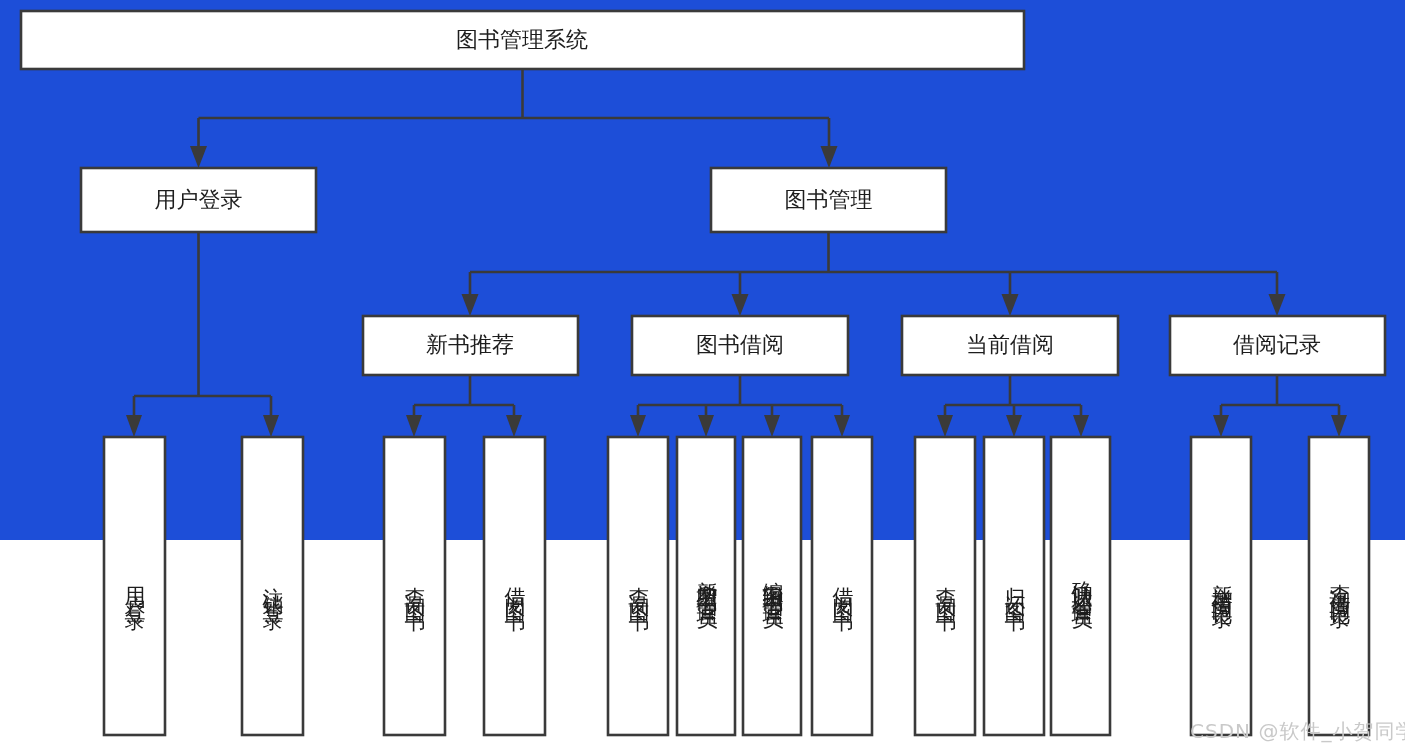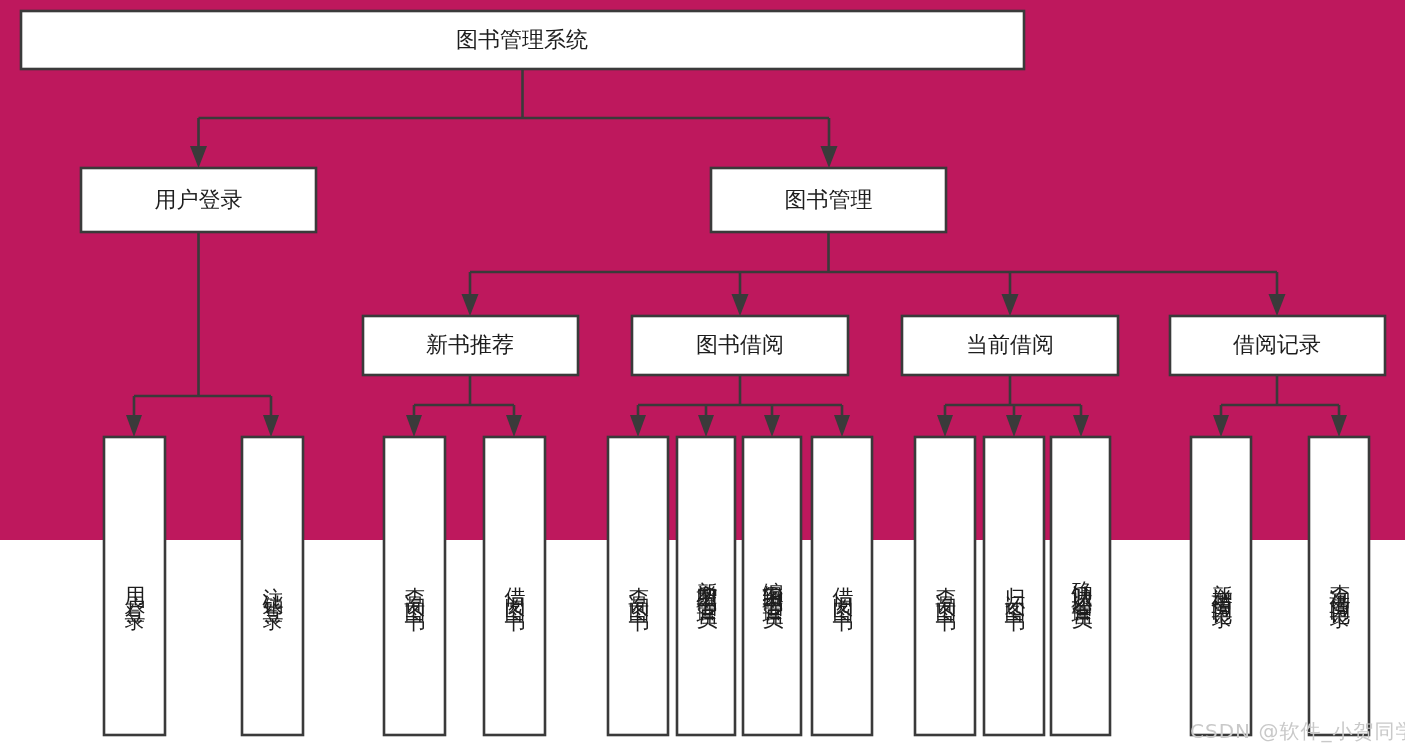--- a/index.html
+++ b/index.html
@@ -10,21 +10,21 @@
   body {
     width: 1405px;
     height: 747px;
     font-family: "DejaVu Sans", "Liberation Sans", sans-serif;
     overflow: hidden;
   }
   #diagram-root {
     position: relative;
     width: 1405px;
     height: 540px;
-    background: #be185d;
+    background: #1d4ed8;
   }
   svg.diagram-canvas {
     position: absolute;
     left: 0;
     top: 0;
     width: 1405px;
     height: 747px;
     display: block;
   }
   .node-box {

